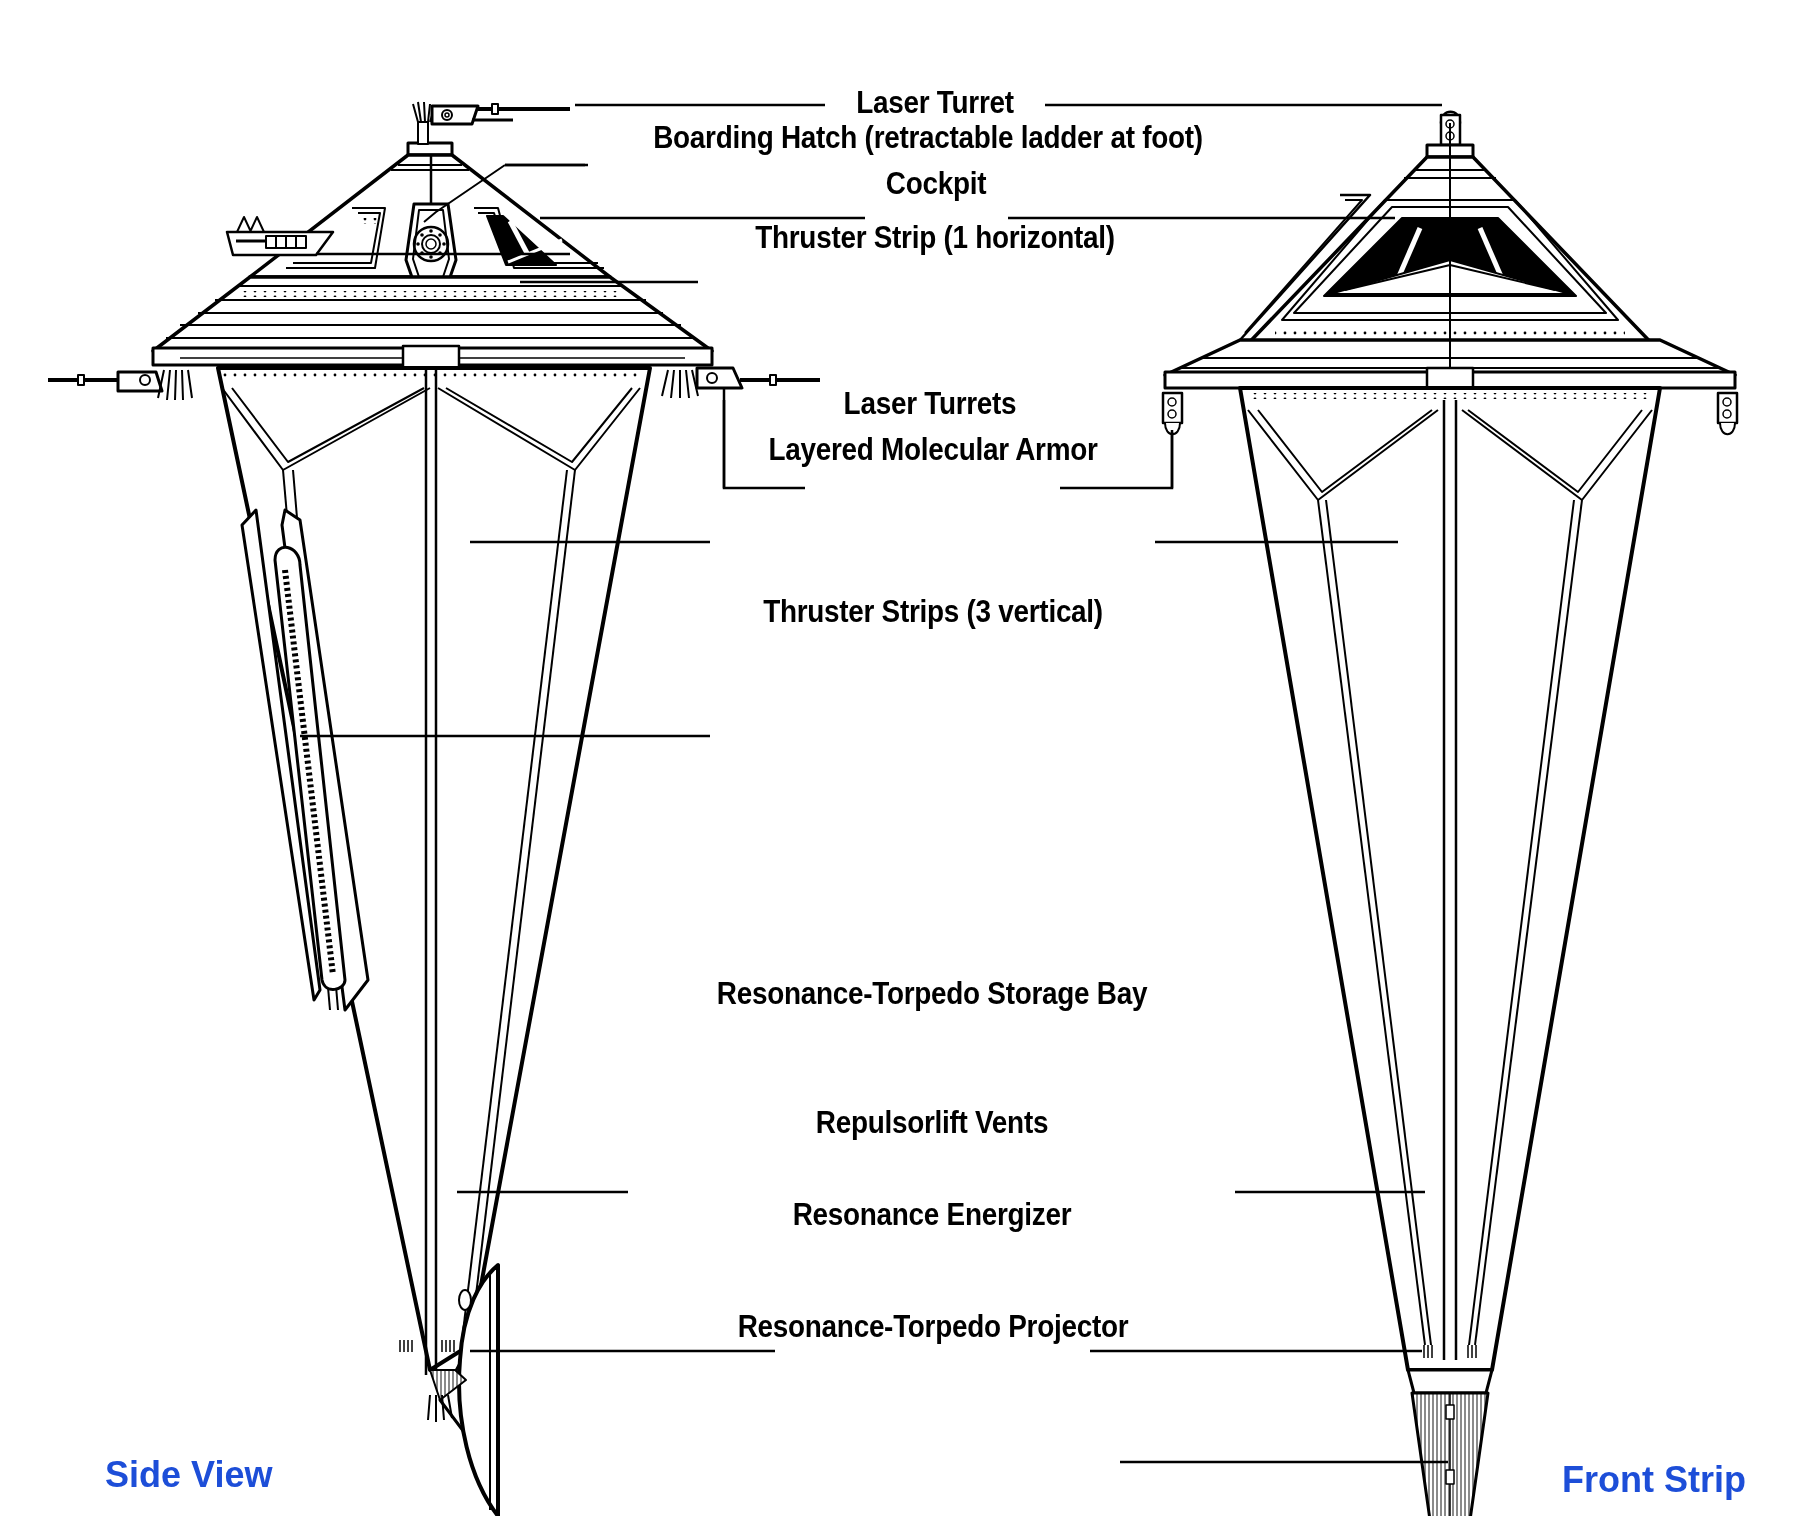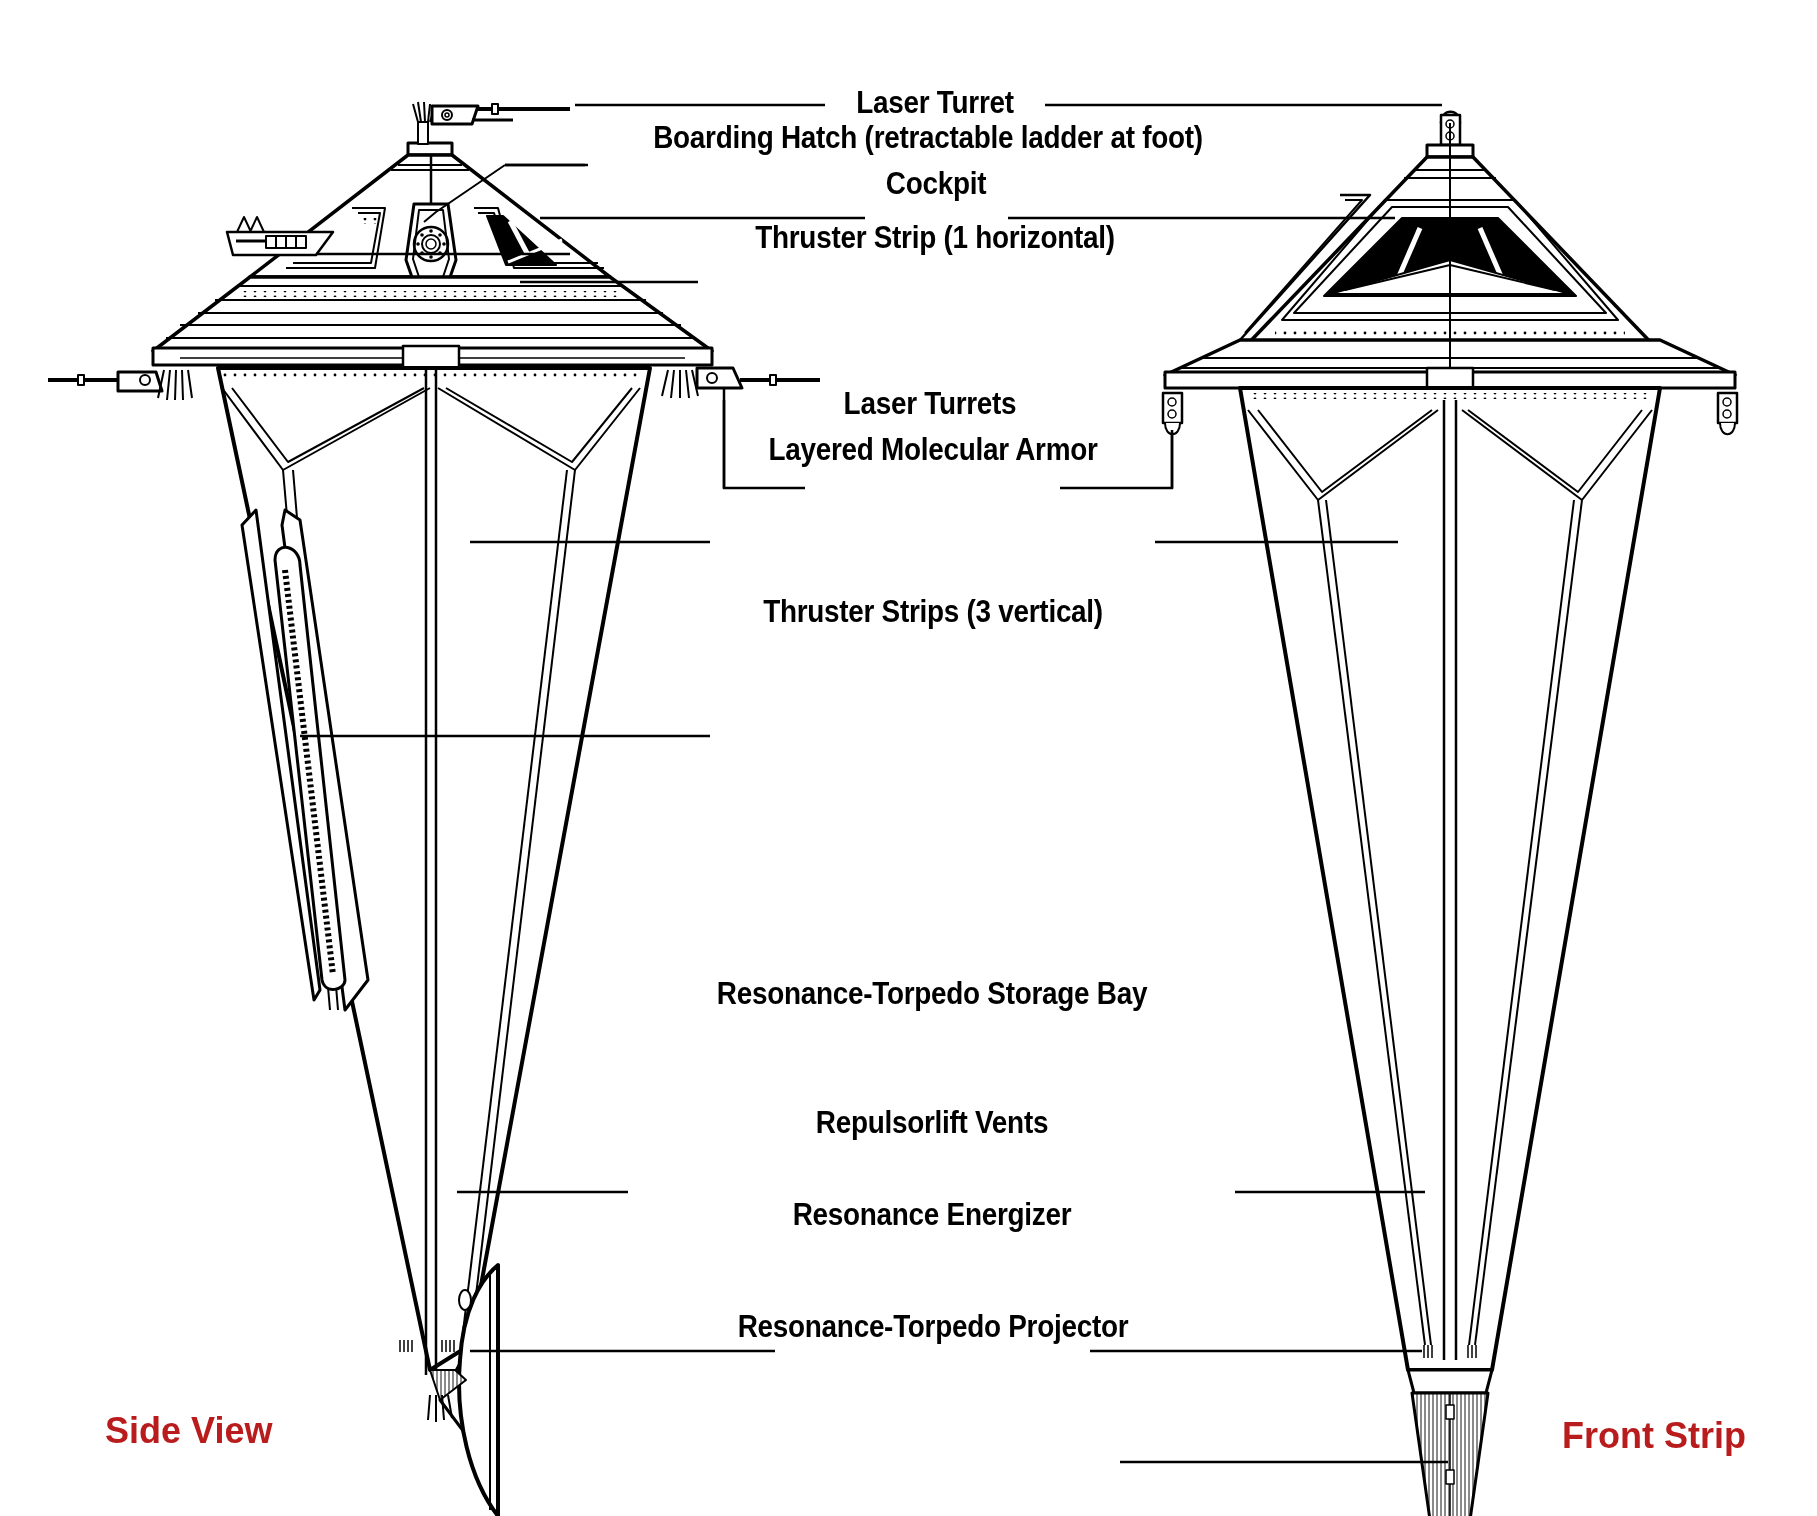--- a/index.html
+++ b/index.html
@@ -4,21 +4,21 @@
   <style>
     html, body { margin: 0; padding: 0; background: #ffffff; }
     body { width: 1817px; height: 1516px; position: relative; overflow: hidden; font-family: "Liberation Sans", sans-serif; }
     #stage { position: absolute; left: 0; top: 0; width: 1817px; height: 1516px; }
     .label {
       position: absolute; font-family: "Liberation Sans", sans-serif; font-weight: bold;
       font-size: 31px; color: #000; white-space: nowrap; transform: translate(-50%, -50%);
       letter-spacing: -0.3px; transform-origin: center;
     }
     .label.narrow { transform: translate(-50%, -50%) scaleX(0.9); }
-    .view-title { position: absolute; font-family: "Liberation Sans", sans-serif; font-weight: bold; font-size: 36px; color: #b91c1c; white-space: nowrap; }
+    .view-title { position: absolute; font-family: "Liberation Sans", sans-serif; font-weight: bold; font-size: 36px; color: #1d4ed8; white-space: nowrap; margin-top: 44px; }
   </style>
 </head>
 <body>
 
 <div id="stage">
   <svg id="art" width="1817" height="1516" viewBox="0 0 1817 1516" xmlns="http://www.w3.org/2000/svg">
     <defs>
       <pattern id="dots" width="10" height="6" patternUnits="userSpaceOnUse">
         <circle cx="5" cy="3" r="1.4" fill="#000"></circle>
       </pattern>

